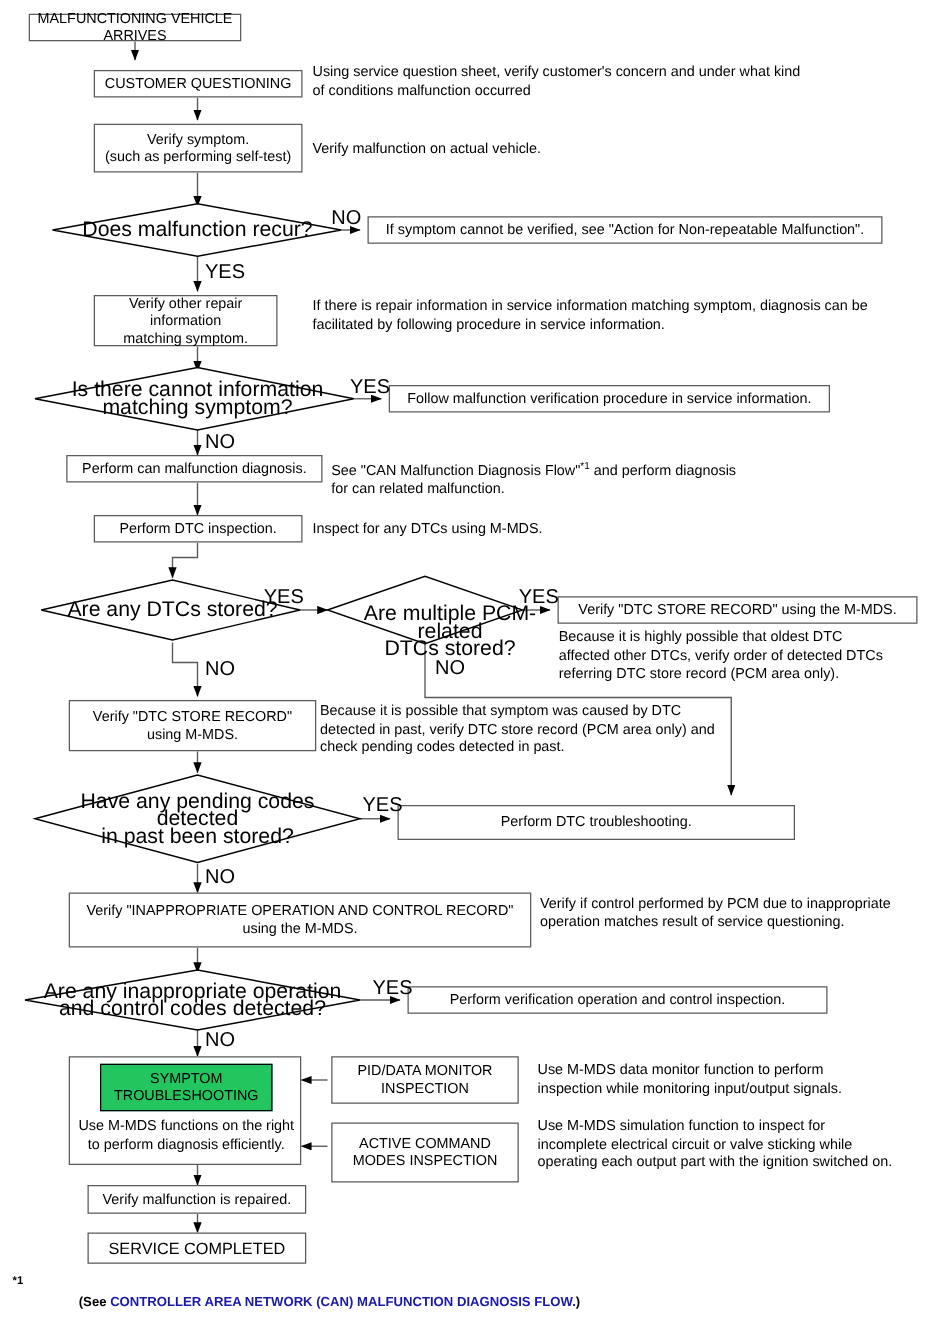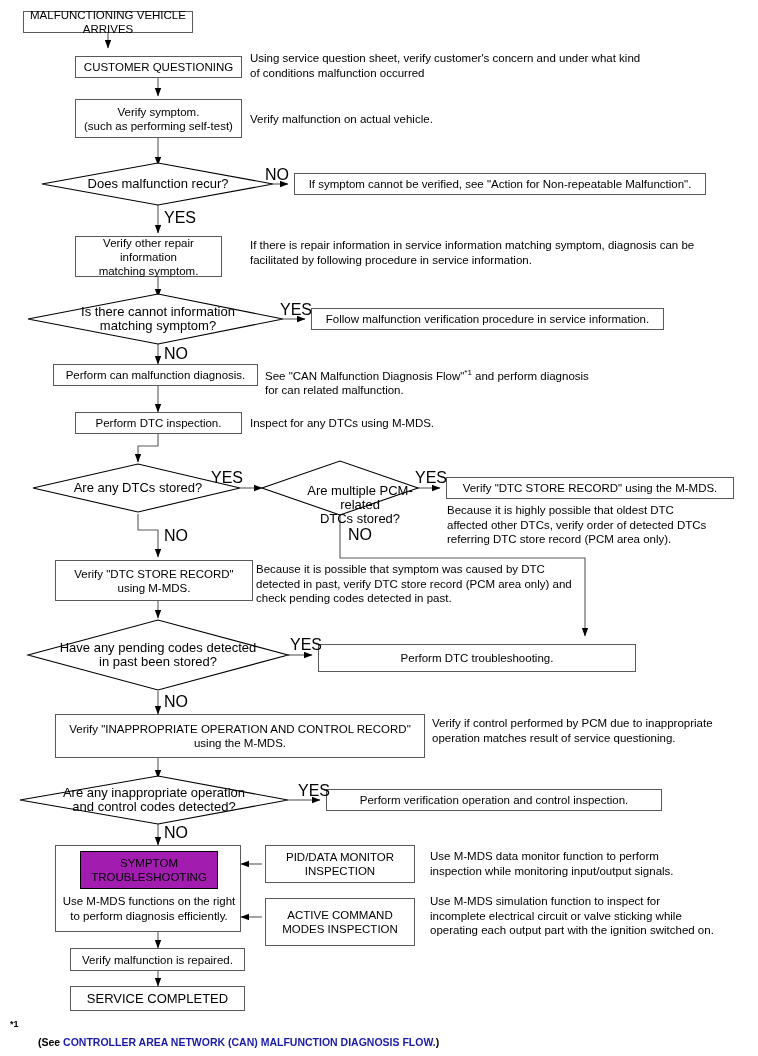--- a/index.html
+++ b/index.html
@@ -45,40 +45,40 @@
     white-space: pre-line;
   }
   .edgelabel {
     position: absolute;
     font-size: 16px;
     line-height: 13px;
     color: #000;
   }
   .diamond-label {
     position: absolute;
-    font-size: 13px;
+    font-size: 17px;
     line-height: 14px;
     text-align: center;
     color: #000;
     white-space: pre-line;
     display: flex;
     align-items: center;
     justify-content: center;
   }
   .sym-wrap {
     position: absolute;
     box-sizing: border-box;
     border: 1px solid #5a5a5a;
     background: #fff;
   }
   .sym-inner {
     position: absolute;
     box-sizing: border-box;
     border: 1px solid #000;
-    background: #a21caf;
+    background: #22c55e;
     display: flex;
     align-items: center;
     justify-content: center;
     text-align: center;
     font-size: 11.5px;
     line-height: 14px;
   }
   .sym-text {
     position: absolute;
     font-size: 11.5px;
@@ -88,20 +88,21 @@
   }
   .footnote-mark {
     position: absolute;
     font-size: 9px;
     font-weight: bold;
   }
   .footnote-text {
     position: absolute;
     font-size: 10.5px;
     font-weight: bold;
+    margin-left: 25px;
   }
   .footnote-text .lead { color: #000; }
   .footnote-text .lnk { color: #1a1aa8; }
   .sup { font-size: 8px; vertical-align: super; }
 </style>
 </head>
 <body>
 
 <svg id="canvas" viewBox="0 0 758 1056">
   <defs>

